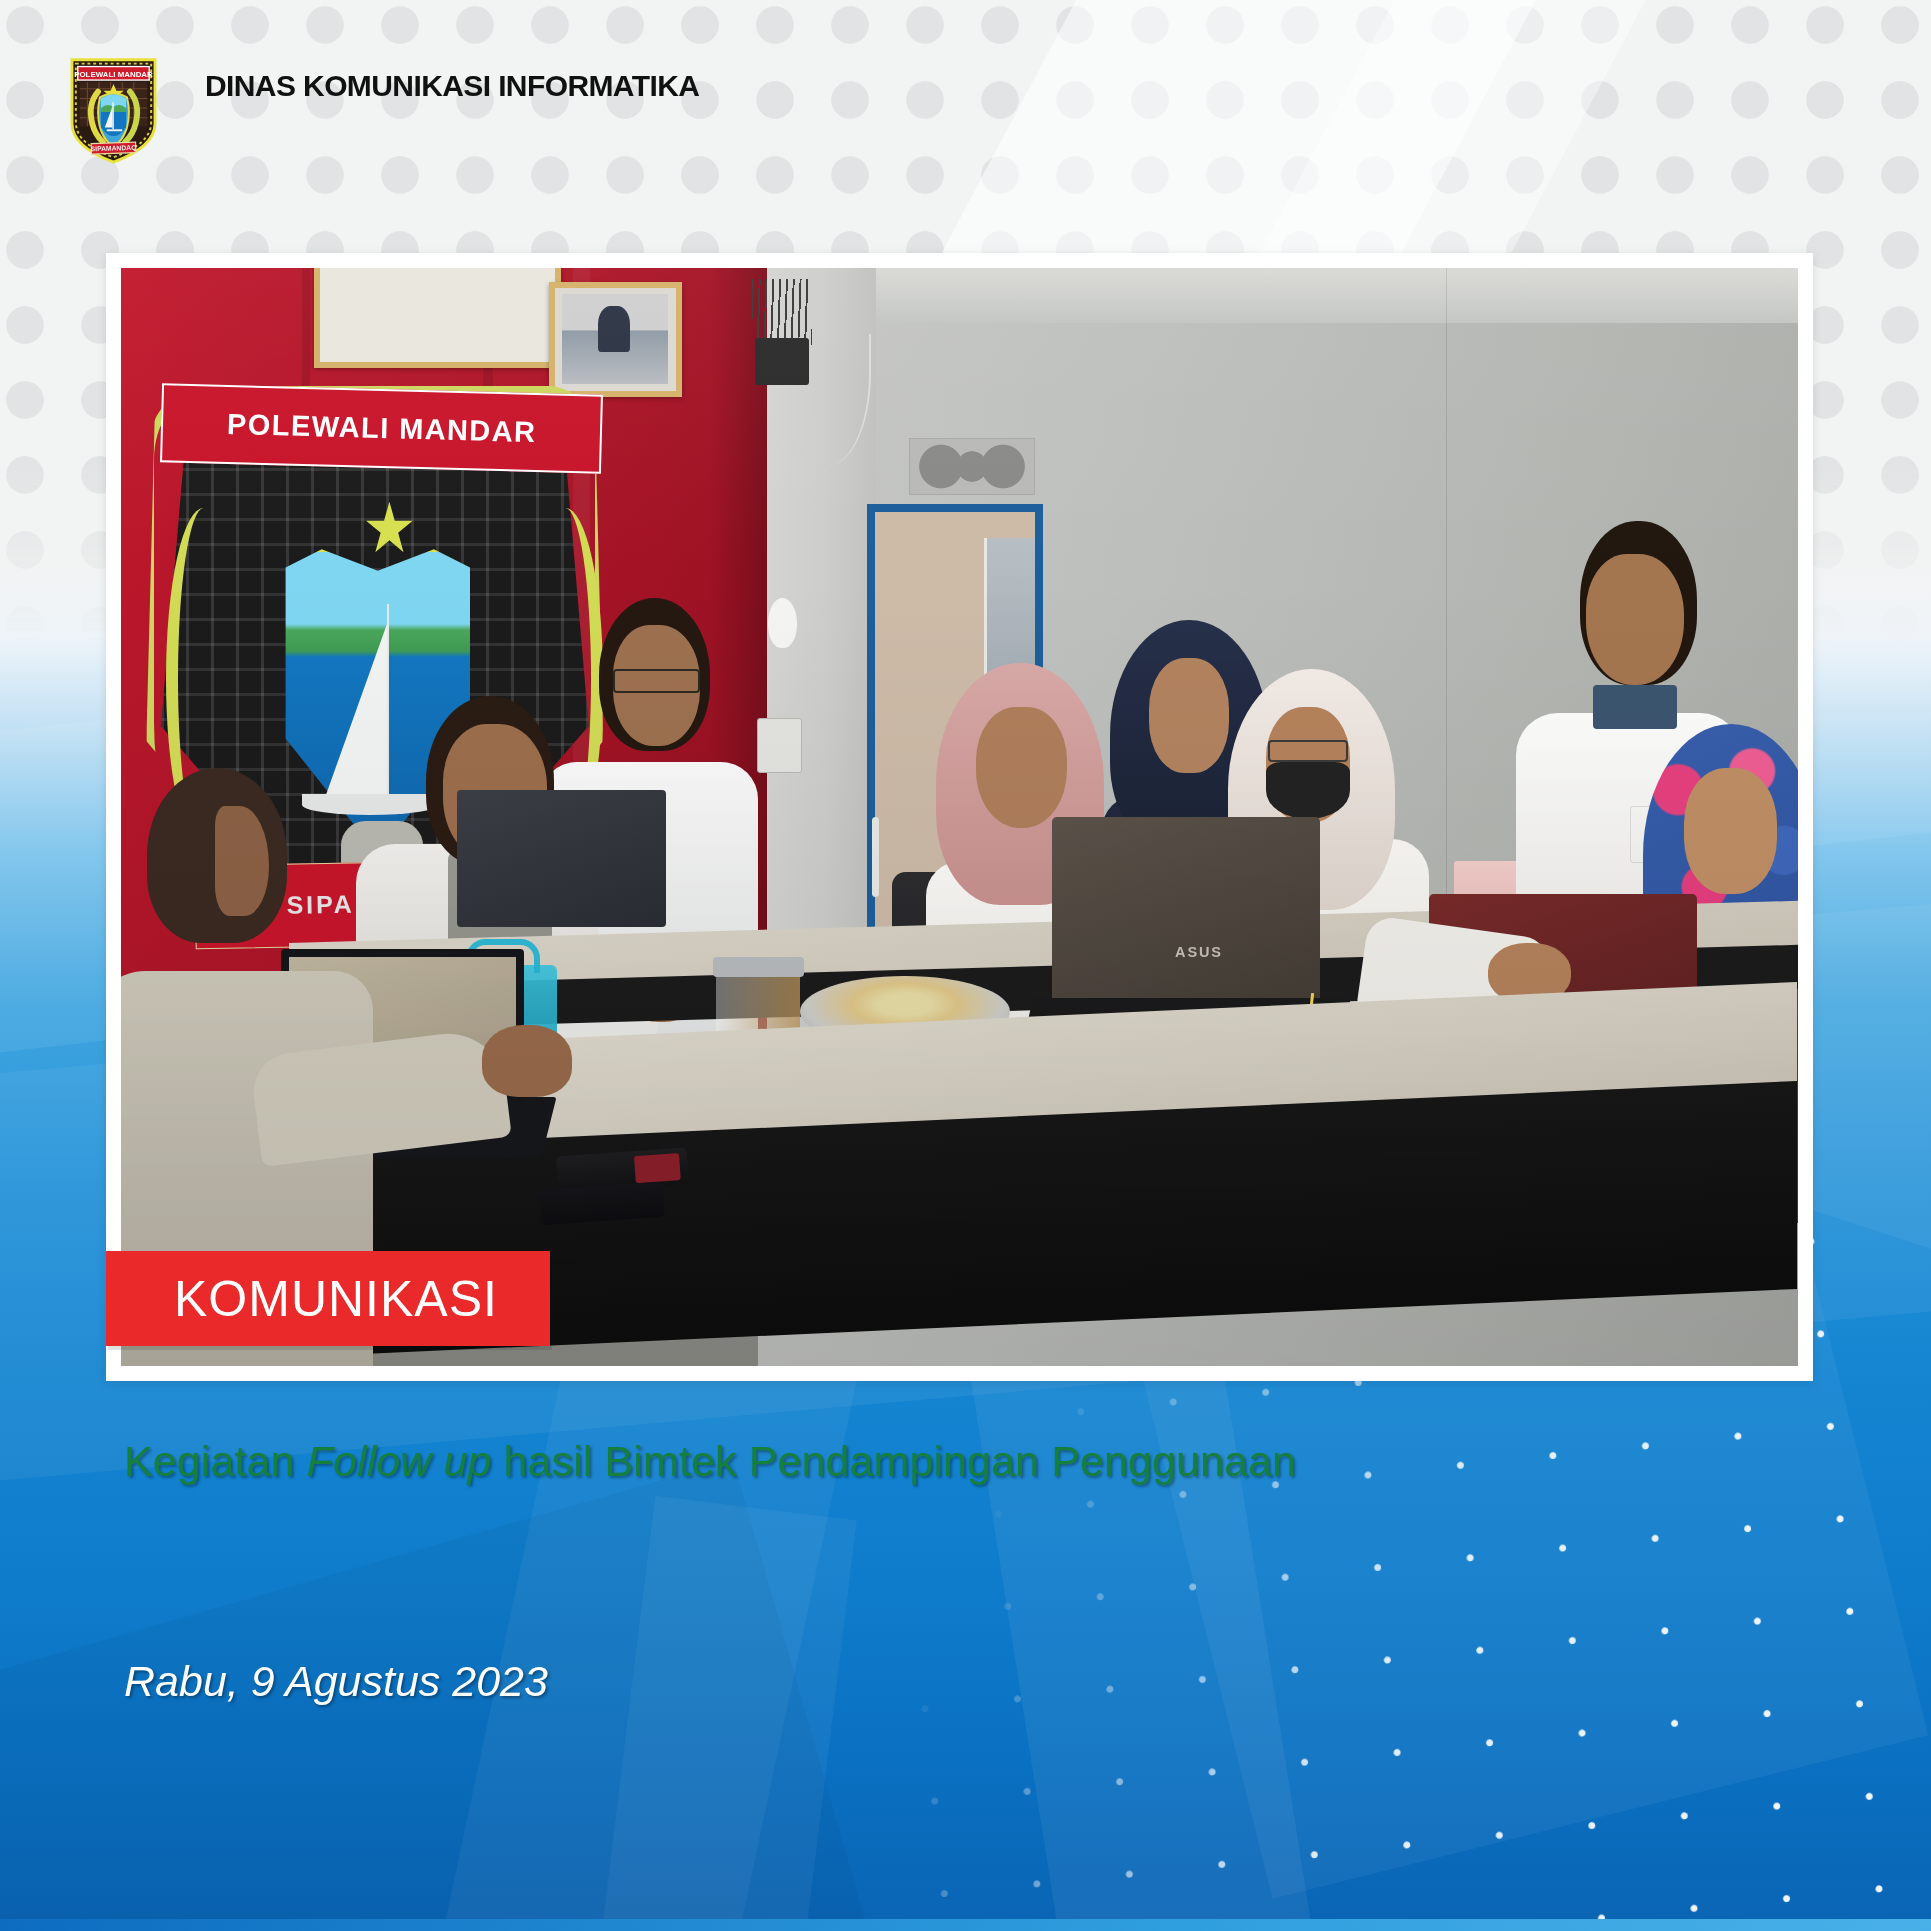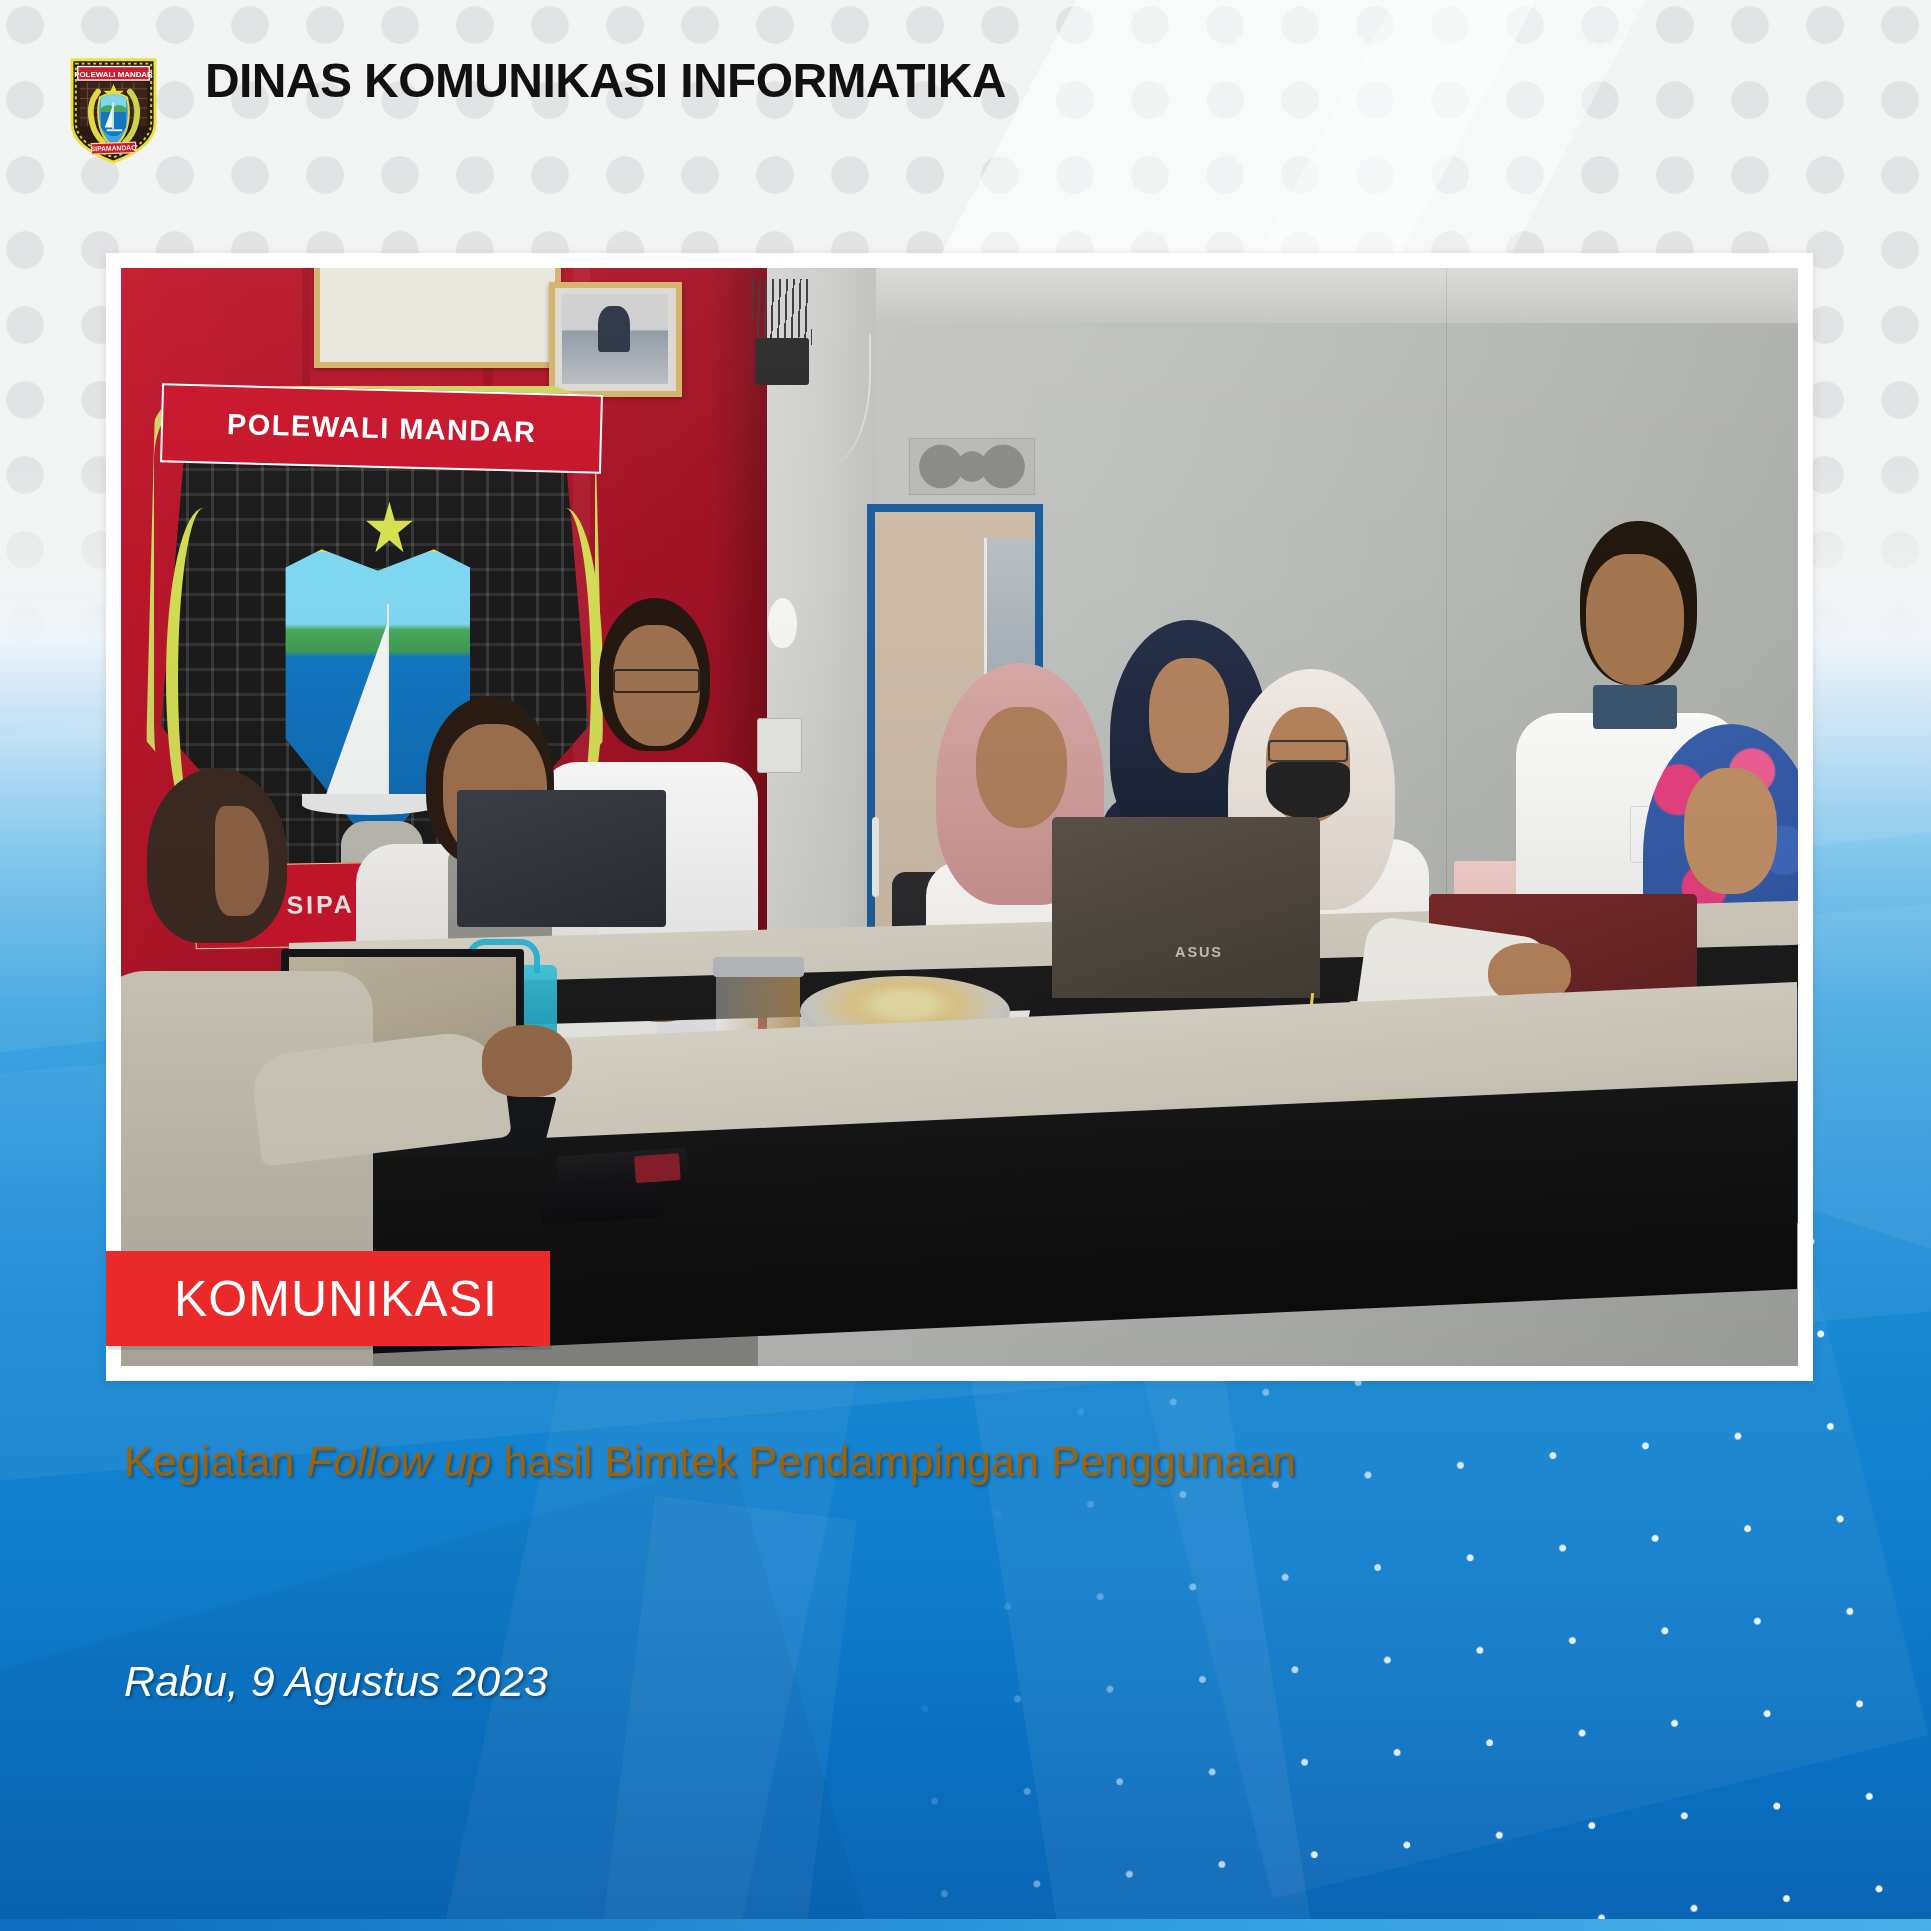--- a/index.html
+++ b/index.html
@@ -56,21 +56,21 @@
     -webkit-mask-image:linear-gradient(300deg, rgba(0,0,0,1) 10%, rgba(0,0,0,.9) 45%, rgba(0,0,0,0) 78%);
             mask-image:linear-gradient(300deg, rgba(0,0,0,1) 10%, rgba(0,0,0,.9) 45%, rgba(0,0,0,0) 78%);
     opacity:.95;
   }
   .bg-bottomline{position:absolute;left:0;bottom:0;width:1931px;height:11.6px;background:linear-gradient(90deg,#0d6cc0,#2f9ede 60%,#49b0e8);}
 
   
   .header{position:absolute;left:0;top:0;width:1931px;height:208px;}
   .crest{position:absolute;left:66px;top:54px;width:95px;height:112px;}
   .org-text{position:absolute;left:205px;top:52px;color:#111;}
-  .org-l1,.org-l2{font-size:48px;font-weight:bold;letter-spacing:-0.6px;line-height:1.22;white-space:nowrap;}
+  .org-l1,.org-l2{font-size:30px;font-weight:bold;letter-spacing:-0.6px;line-height:1.22;white-space:nowrap;margin-top:16px;}
   .org-l3{font-size:33px;font-weight:600;letter-spacing:-0.2px;line-height:1.3;white-space:nowrap;margin-top:1.9px;}
 
   
   .photo-card{
     position:absolute;left:106px;top:253px;width:1707px;height:1128px;
     background:#fff;padding:15.4px;box-sizing:border-box;
     box-shadow:0 1.9px 9.7px rgba(0,0,0,.10);
   }
   .photo{position:relative;width:100%;height:100%;overflow:hidden;background:#8d8d88;}
 
@@ -291,21 +291,21 @@
 
   
   .ribbon{
     position:absolute;left:106px;top:1251px;width:444px;height:95px;
     background:#ea2a2a;display:flex;align-items:center;
     box-shadow:1.9px 3.9px 0 rgba(0,0,0,.12);
   }
   .ribbon span{color:#fff;font-size:50px;letter-spacing:1px;margin-left:68px;}
 
   
-  .caption{position:absolute;left:124px;top:1433px;width:1506px;color:#a16207;}
+  .caption{position:absolute;left:124px;top:1433px;width:1506px;color:#15803d;}
   .caption .line{
     font-size:43px;line-height:1.32;font-weight:500;letter-spacing:0.1px;
     text-shadow:1.9px 1.9px 2.9px rgba(0,0,0,.35);white-space:nowrap;
   }
   .caption .line em{font-style:italic;}
   .datebox{position:absolute;left:124px;top:1657px;color:#fff;font-style:italic;}
   .datebox .dt{font-size:43px;font-weight:500;text-shadow:1.9px 1.9px 2.9px rgba(0,0,0,.35);}
 </style>
 </head>
 <body>

